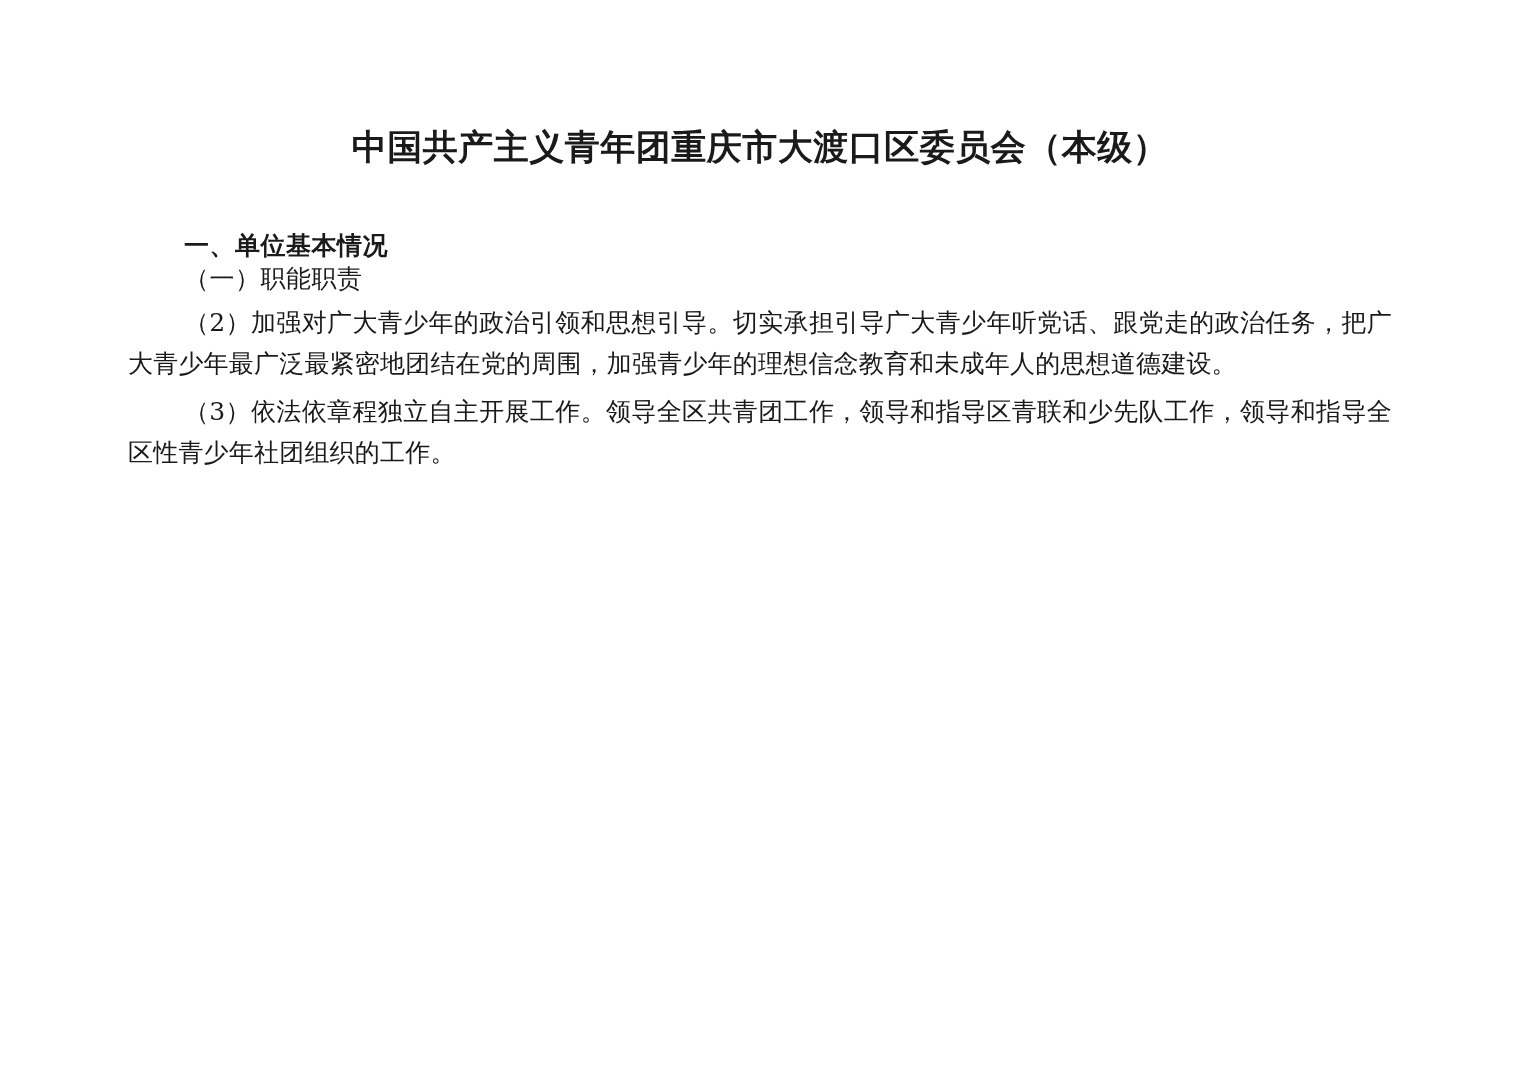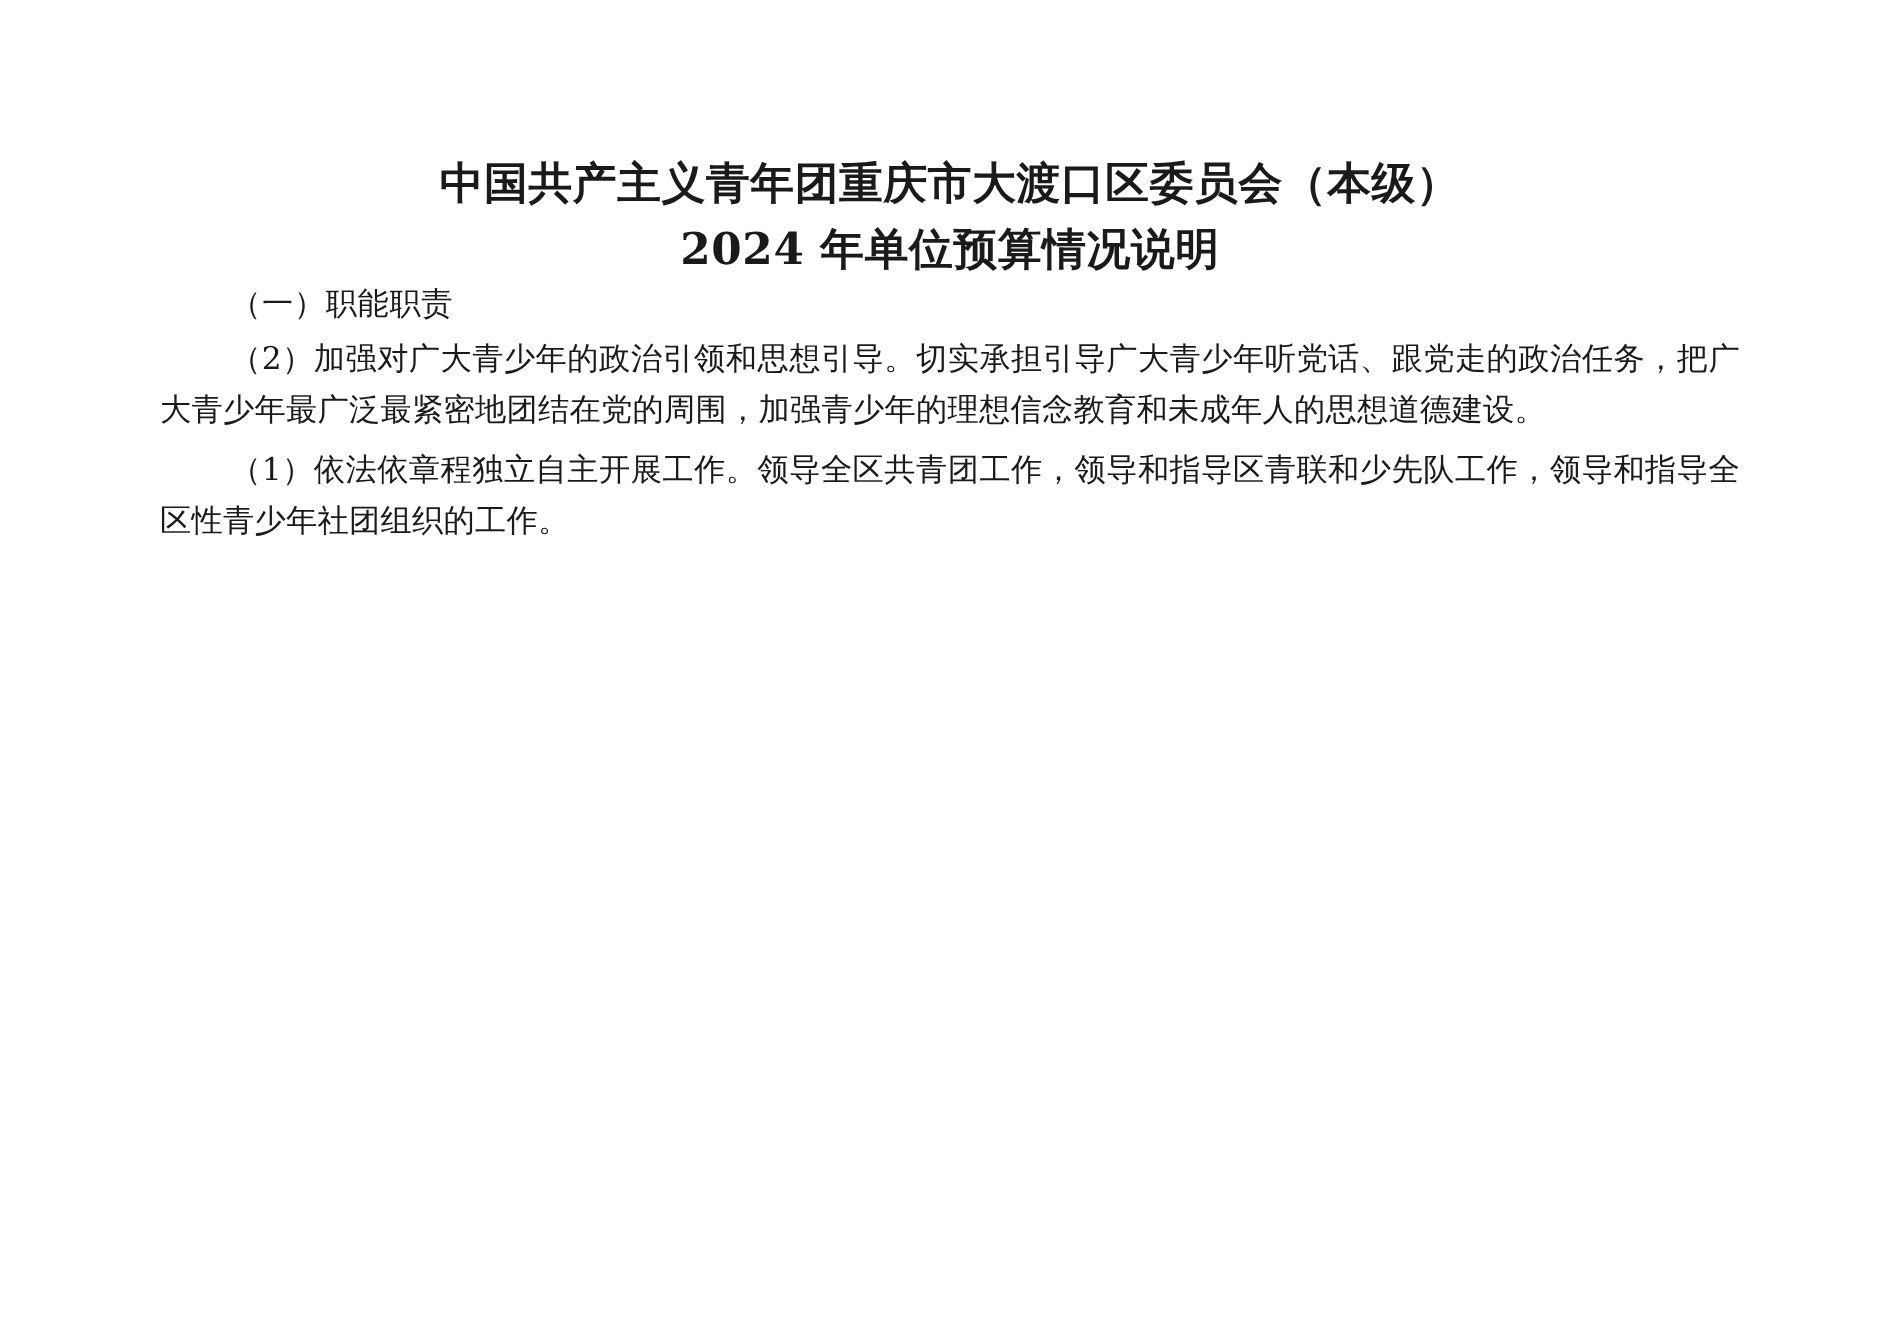--- a/index.html
+++ b/index.html
@@ -60,22 +60,22 @@
     margin-top: 10px;
   }
 </style>
 </head>
 <body>
 
 <div class="page">
 
   <h1 class="doc-title">
     <span class="line">中国共产主义青年团重庆市大渡口区委员会（本级）</span>
-    <span class="line">2024 年单位预算情况说明</span>
   </h1>
 
+  <h2 class="section-heading">一、单位基本情况</h2>
 
   <p class="sub-heading">（一）职能职责</p>
 
   <p class="para">（2）加强对广大青少年的政治引领和思想引导。切实承担引导广大青少年听党话、跟党走的政治任务，把广大青少年最广泛最紧密地团结在党的周围，加强青少年的理想信念教育和未成年人的思想道德建设。</p>
-  <p class="para">（1）依法依章程独立自主开展工作。领导全区共青团工作，领导和指导区青联和少先队工作，领导和指导全区性青少年社团组织的工作。</p>
+  <p class="para">（3）依法依章程独立自主开展工作。领导全区共青团工作，领导和指导区青联和少先队工作，领导和指导全区性青少年社团组织的工作。</p>
 
 </div>
 
 </body></html>

